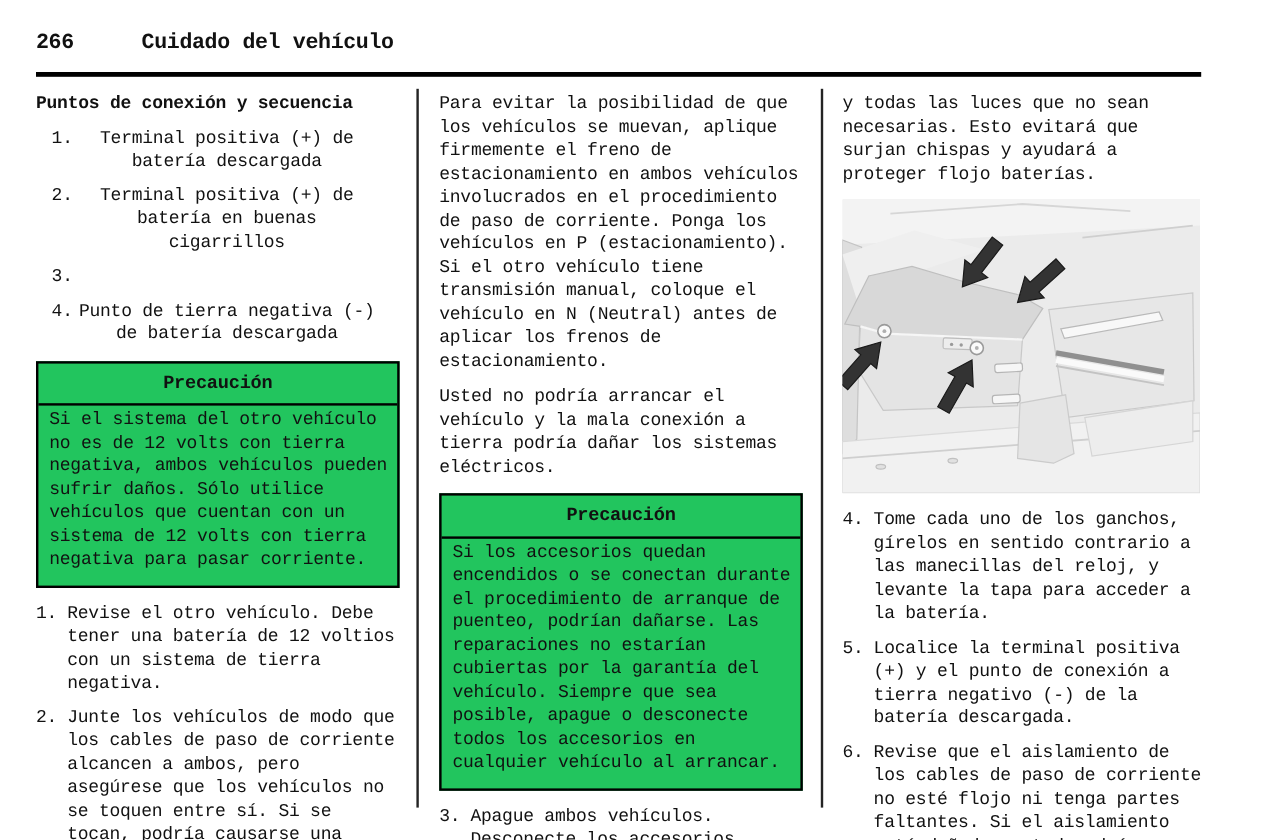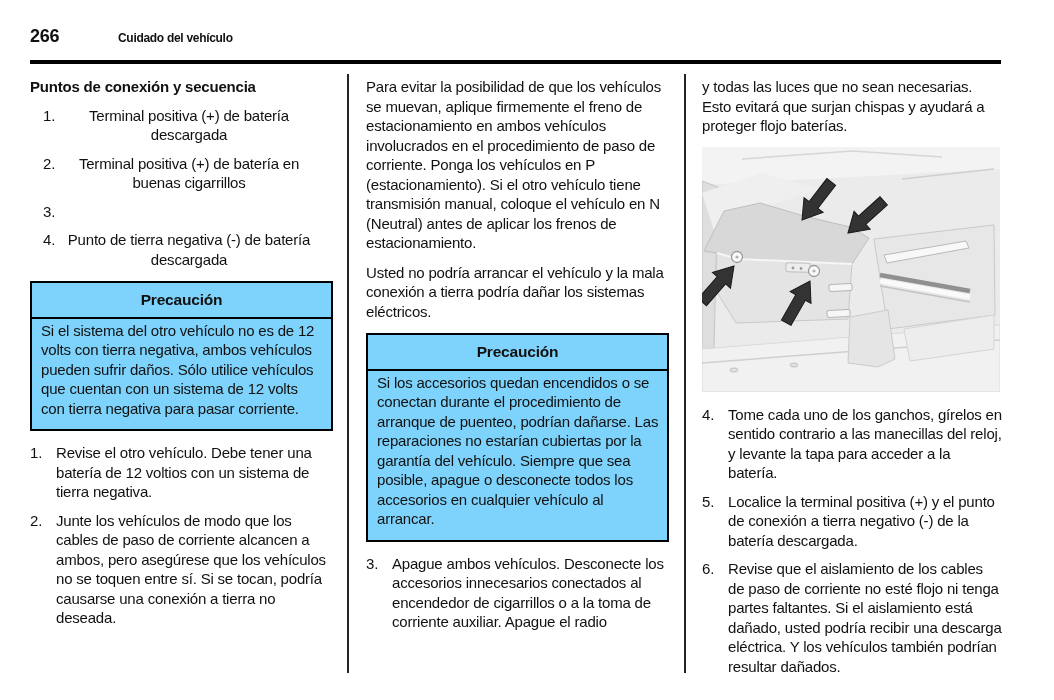--- a/index.html
+++ b/index.html
@@ -1,41 +1,41 @@
 <!DOCTYPE html>
 <html><head>
 <meta charset="utf-8">
 <style>
   html,body{margin:0;padding:0;background:#ffffff;}
   .page{
     position:relative;width:1016px;height:700px;background:#fff;
-    font-family:Liberation Sans, sans-serif;color:#111;overflow:hidden;
+    font-family:Liberation Mono, monospace;color:#111;overflow:hidden;
   }
   
   .hdr{position:absolute;left:30px;top:26px;display:flex;align-items:baseline;}
   .hdr .pn{font-weight:bold;font-size:18px;letter-spacing:-0.3px;width:88px;}
-  .hdr .ttl{font-weight:bold;font-size:12px;letter-spacing:-0.3px;}
+  .hdr .ttl{font-weight:bold;font-size:18px;letter-spacing:-0.3px;}
   .hrule{position:absolute;left:30px;top:60px;width:971px;height:4px;background:#000;}
   .vrule{position:absolute;top:74px;width:2px;height:599px;background:#242424;}
   #vrule1{left:347px;} #vrule2{left:684px;}
   
   .col{position:absolute;top:77px;font-size:15px;line-height:19.5px;letter-spacing:-0.2px;}
   #col1{left:30px;width:303px;}
   #col2{left:366px;width:303px;}
   #col3{left:702px;width:300px;}
   .subheading{font-size:15px;font-weight:bold;margin:0 0 9px 0;letter-spacing:-0.2px;}
   .para{margin:0 0 10px 0;}
   
   .li{display:flex;margin-bottom:9px;}
   .connection .num{flex:0 0 21px;margin-left:13px;}
   .steps .num{flex:0 0 26px;}
   .litext{flex:1;}
   .connection .litext{max-width:250px;text-align:center;}
   
-  .caution{border:2px solid #000;margin:12px 0 12px 0;background:#7dd3fc;}
+  .caution{border:2px solid #000;margin:12px 0 12px 0;background:#22c55e;}
   .caution-title{text-align:center;font-weight:bold;font-size:15.5px;padding:7px 4px;border-bottom:2px solid #000;}
   .caution-body{padding:2px 8px 11px 9px;}
   
   .figure{display:block;margin:11px 0 13px 0;}
 </style>
 </head>
 <body>
 
 <div class="page">
 

